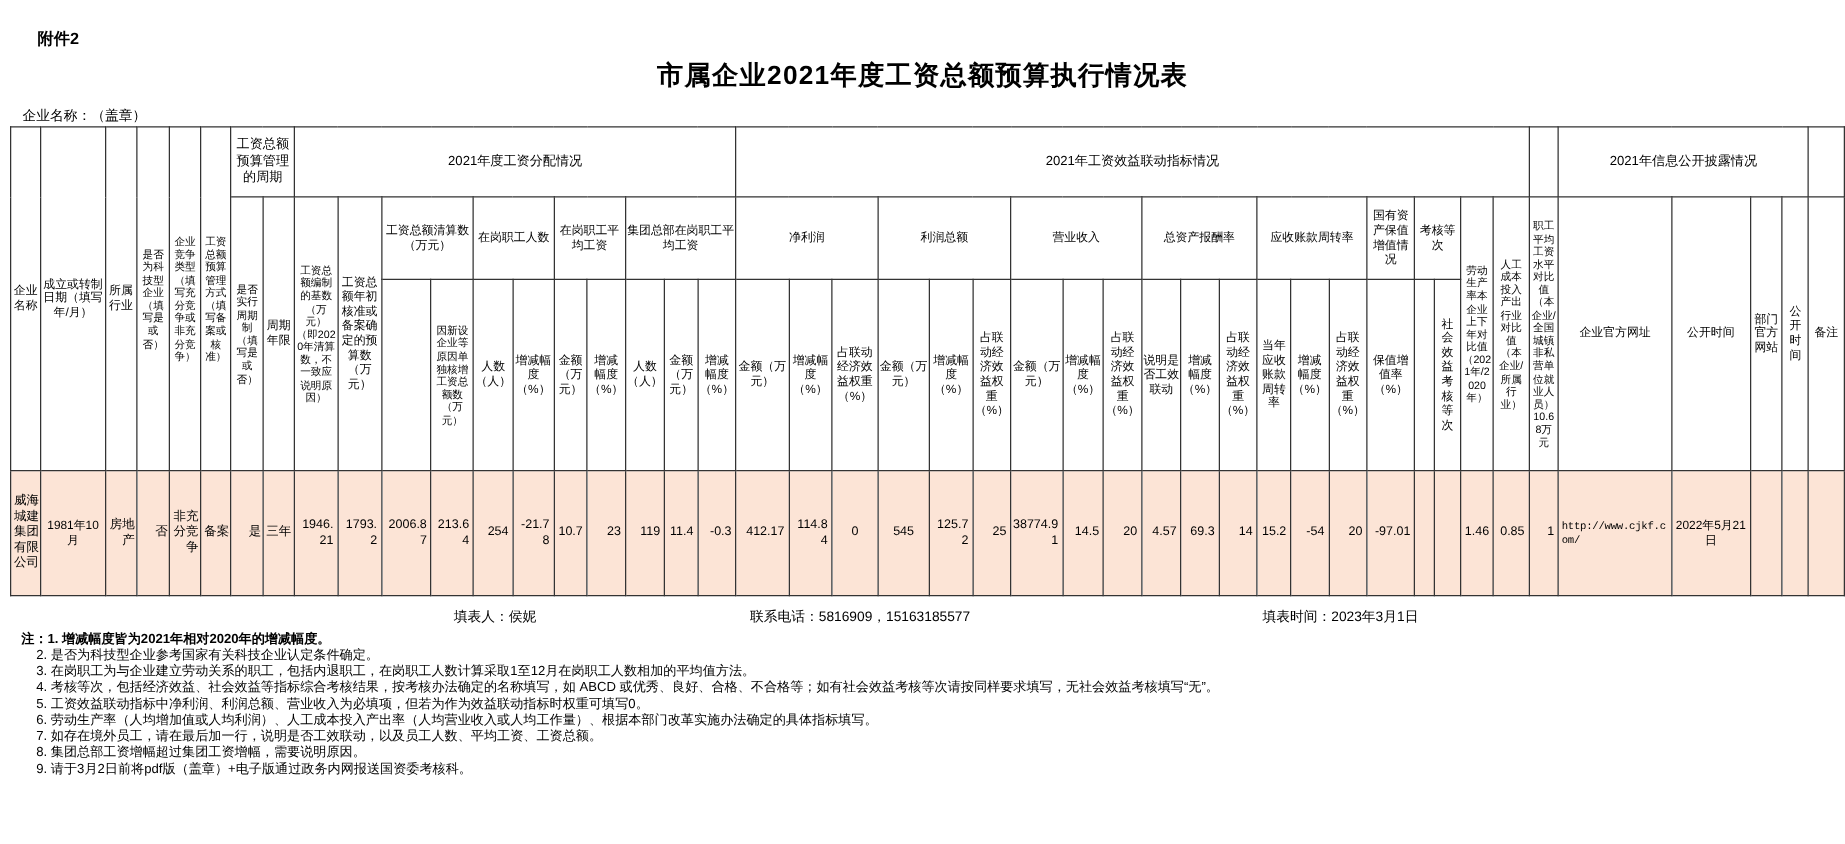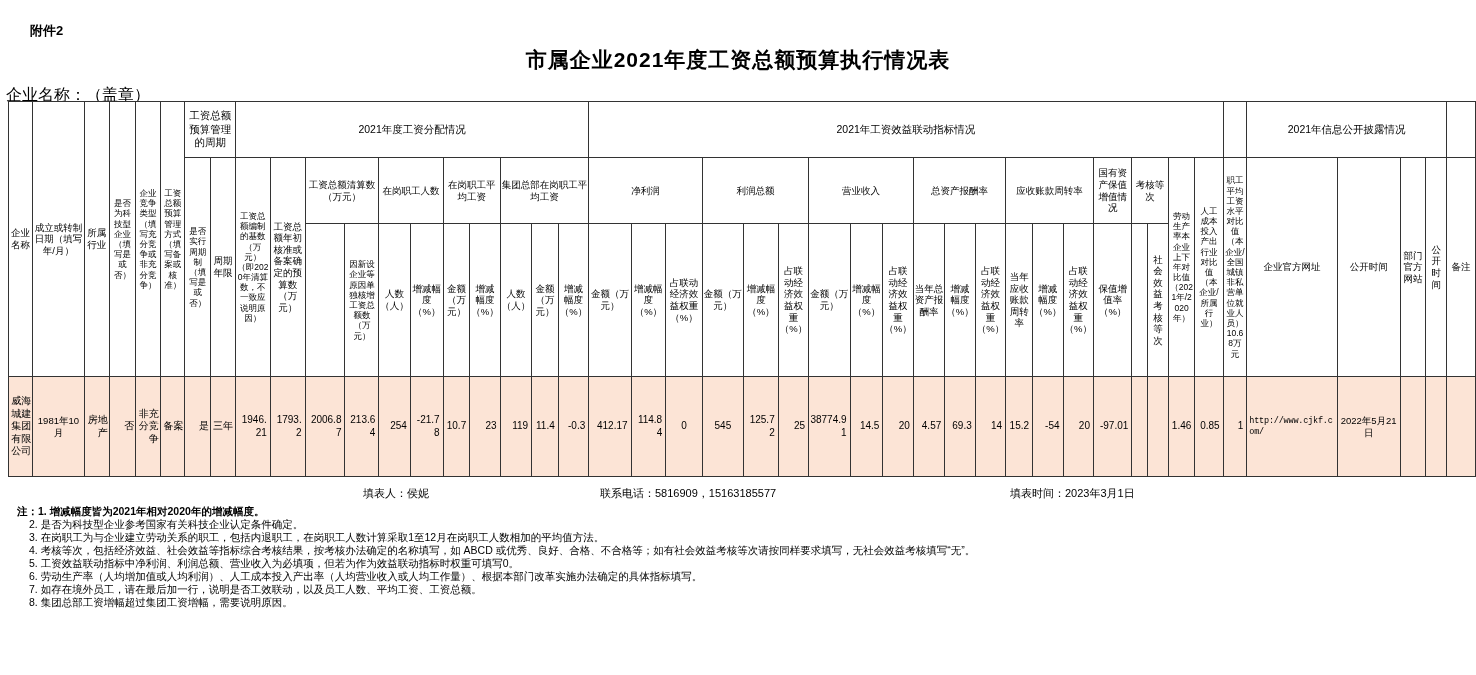--- a/index.html
+++ b/index.html
@@ -1,21 +1,21 @@
 <!DOCTYPE html>
 <html><head>
 <meta charset="utf-8">
 <style>
   html,body{margin:0;padding:0;background:#fff;}
   body{width:1476px;height:675px;position:relative;overflow:hidden;
        font-family:"Liberation Sans","DejaVu Sans",sans-serif;color:#000;}
   .attachment{position:absolute;left:30px;top:22px;font-size:13px;font-weight:bold;}
   .title{position:absolute;left:0;top:46px;width:1476px;text-align:center;
          font-size:21px;font-weight:bold;letter-spacing:1px;}
-  .company-label{position:absolute;left:6px;top:85px;font-size:16px;}
+  .company-label{position:absolute;left:18px;top:85px;font-size:11px;}
   table.main{position:absolute;left:8px;top:101px;border-collapse:collapse;table-layout:fixed;}
   .main th,.main td{border:1px solid #333;font-weight:normal;padding:0 1px;
        overflow:hidden;vertical-align:middle;word-break:break-all;}
   .main th{font-size:9.5px;line-height:1.22;text-align:center;background:#fff;}
   th.grp{font-size:10.5px;line-height:1.3;}
   th.grp2{font-size:9.5px;}
   th.tiny{font-size:8.5px;line-height:1.2;}
   th.onechar{padding:0 3px;}
   tr.hr1{height:56px;} tr.hr2{height:66px;} tr.hr3{height:153px;} tr.dr{height:100px;}
   .main td{font-size:10px;line-height:1.25;background:#fce4d6;}
@@ -140,21 +140,21 @@
   <th>增减幅度（%）</th>
   <th>金额（万元）</th>
   <th>增减幅度（%）</th>
   <th>占联动经济效益权重（%）</th>
   <th>金额（万元）</th>
   <th>增减幅度（%）</th>
   <th>占联动经济效益权重（%）</th>
   <th>金额（万元）</th>
   <th>增减幅度（%）</th>
   <th>占联动经济效益权重（%）</th>
-  <th>当年总资产报酬率</th>
+  <th>说明是否工效联动</th>
   <th>增减幅度（%）</th>
   <th>占联动经济效益权重（%）</th>
   <th>当年应收账款周转率</th>
   <th>增减幅度（%）</th>
   <th>占联动经济效益权重（%）</th>
   <th>保值增值率（%）</th>
   <th></th>
   <th class="onechar">社会效益考核等次</th>
 </tr>
 <tr class="dr">
@@ -215,13 +215,14 @@
 
 <div class="notes">
   <div class="first">注：1. 增减幅度皆为2021年相对2020年的增减幅度。</div>
   <div>2. 是否为科技型企业参考国家有关科技企业认定条件确定。</div>
   <div>3. 在岗职工为与企业建立劳动关系的职工，包括内退职工，在岗职工人数计算采取1至12月在岗职工人数相加的平均值方法。</div>
   <div>4. 考核等次，包括经济效益、社会效益等指标综合考核结果，按考核办法确定的名称填写，如 ABCD 或优秀、良好、合格、不合格等；如有社会效益考核等次请按同样要求填写，无社会效益考核填写“无”。</div>
   <div>5. 工资效益联动指标中净利润、利润总额、营业收入为必填项，但若为作为效益联动指标时权重可填写0。</div>
   <div>6. 劳动生产率（人均增加值或人均利润）、人工成本投入产出率（人均营业收入或人均工作量）、根据本部门改革实施办法确定的具体指标填写。</div>
   <div>7. 如存在境外员工，请在最后加一行，说明是否工效联动，以及员工人数、平均工资、工资总额。</div>
   <div>8. 集团总部工资增幅超过集团工资增幅，需要说明原因。</div>
+  <div>9. 请于3月2日前将pdf版（盖章）+电子版通过政务内网报送国资委考核科。</div>
 </div>
 
 </body></html>

